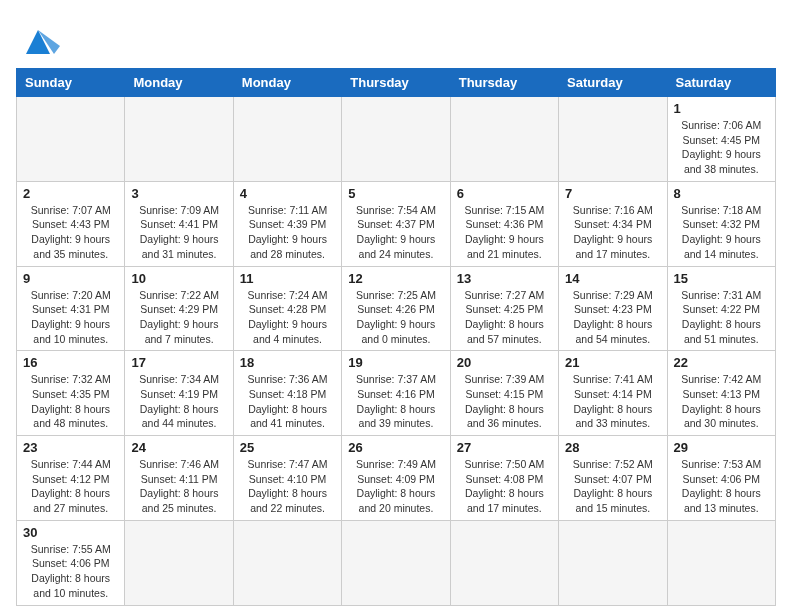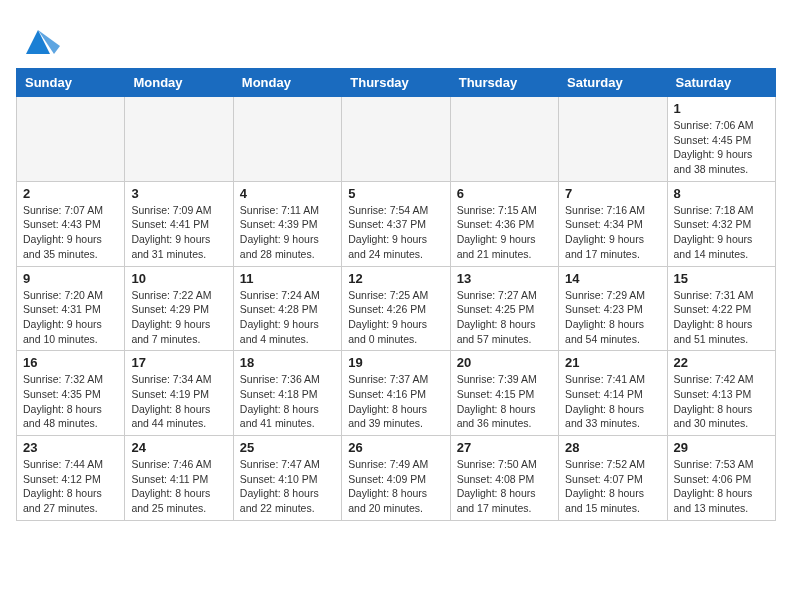--- a/index.html
+++ b/index.html
@@ -61,20 +61,21 @@
     .day-number {
       font-size: 13px;
       font-weight: bold;
       margin-bottom: 2px;
       color: #222;
     }
     .day-info {
       font-size: 10.5px;
       color: #333;
       line-height: 1.4;
+      text-align: center;
     }
     .logo-wrapper {
       display: flex;
       align-items: center;
     }
     .logo-svg {
       margin-right: 4px;
     }
     .logo-name {
       display: flex;
@@ -338,14 +339,29 @@
 and 15 minutes.</div>
         </td>
         <td>
           <div class="day-number">29</div>
           <div class="day-info">Sunrise: 7:53 AM
 Sunset: 4:06 PM
 Daylight: 8 hours
 and 13 minutes.</div>
         </td>
       </tr>
+      <tr>
+        <td>
+          <div class="day-number">30</div>
+          <div class="day-info">Sunrise: 7:55 AM
+Sunset: 4:06 PM
+Daylight: 8 hours
+and 10 minutes.</div>
+        </td>
+        <td class="last-row"></td>
+        <td class="last-row"></td>
+        <td class="last-row"></td>
+        <td class="last-row"></td>
+        <td class="last-row"></td>
+        <td class="last-row"></td>
+      </tr>
     </tbody>
 </table>
 
 </body></html>

